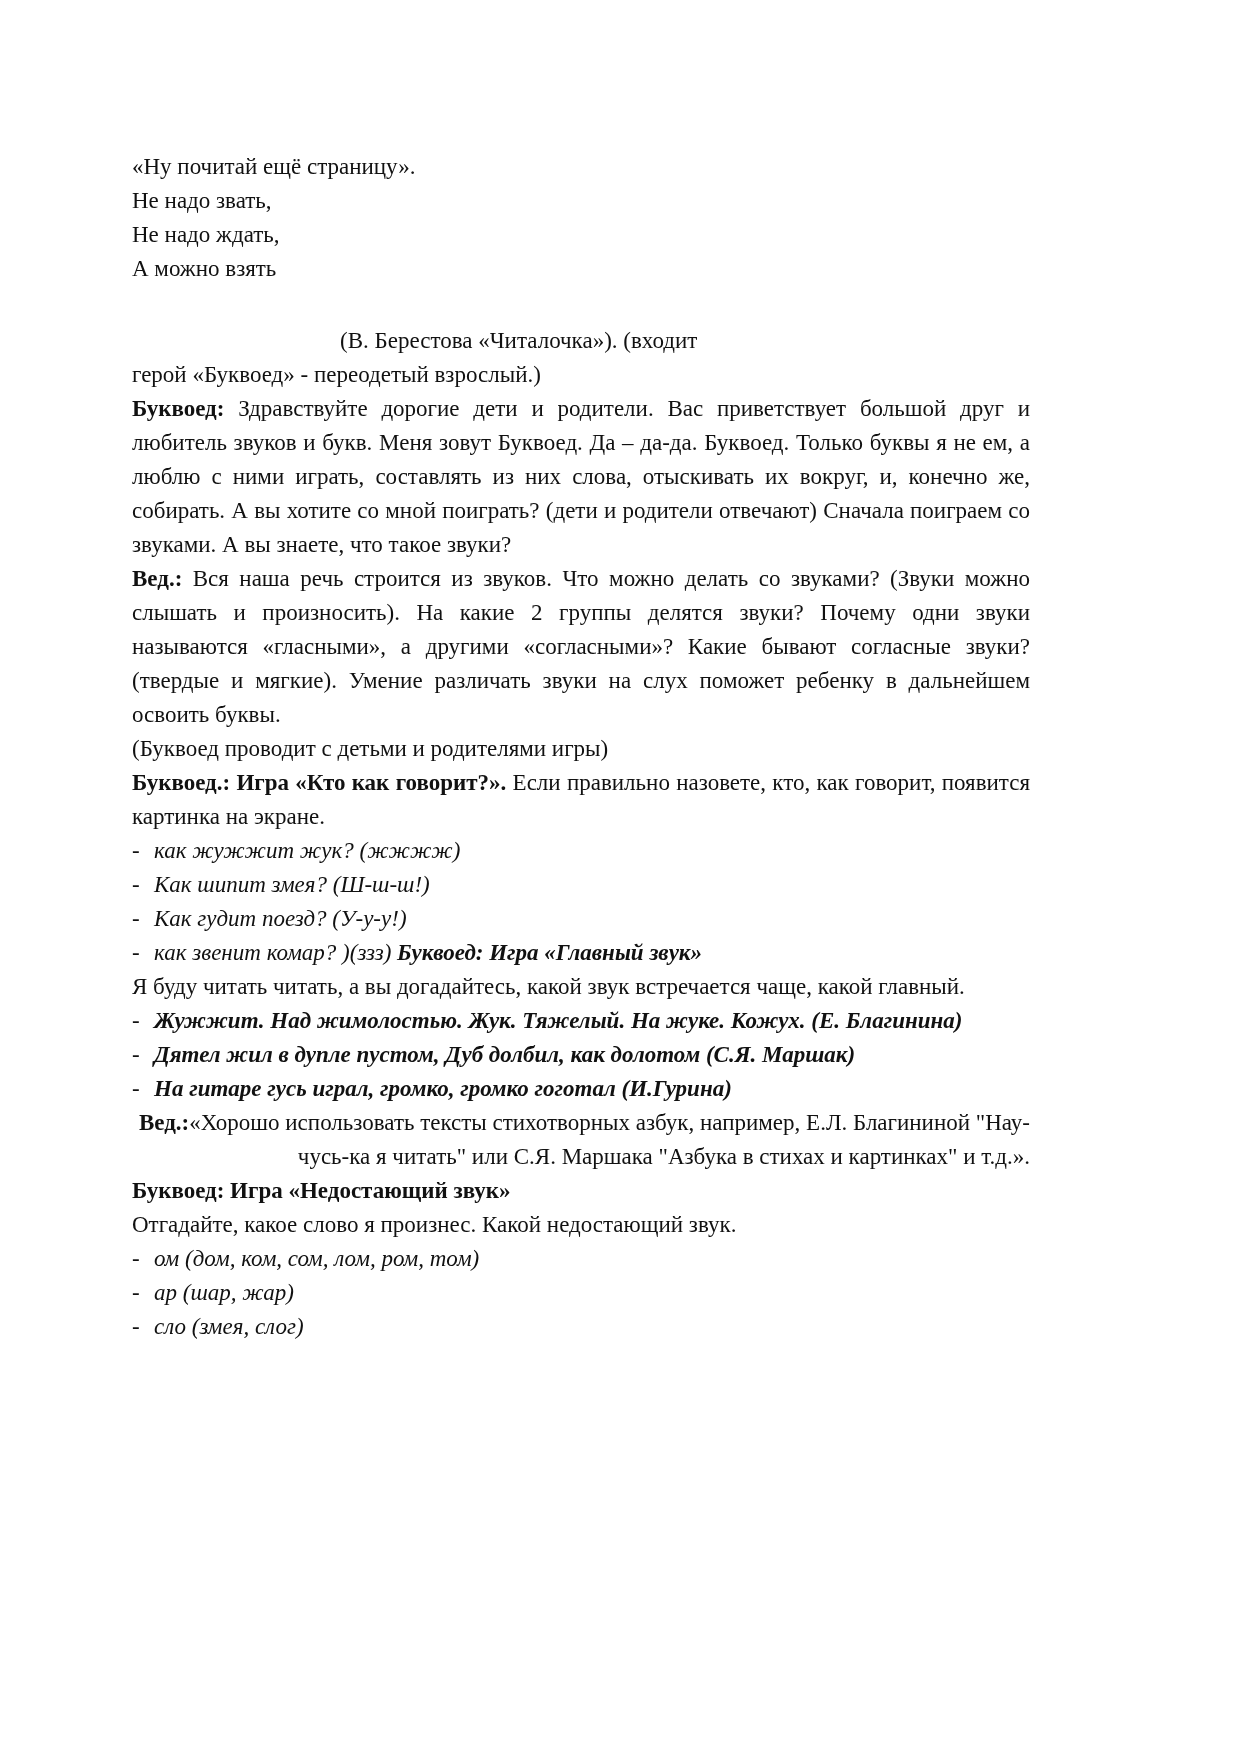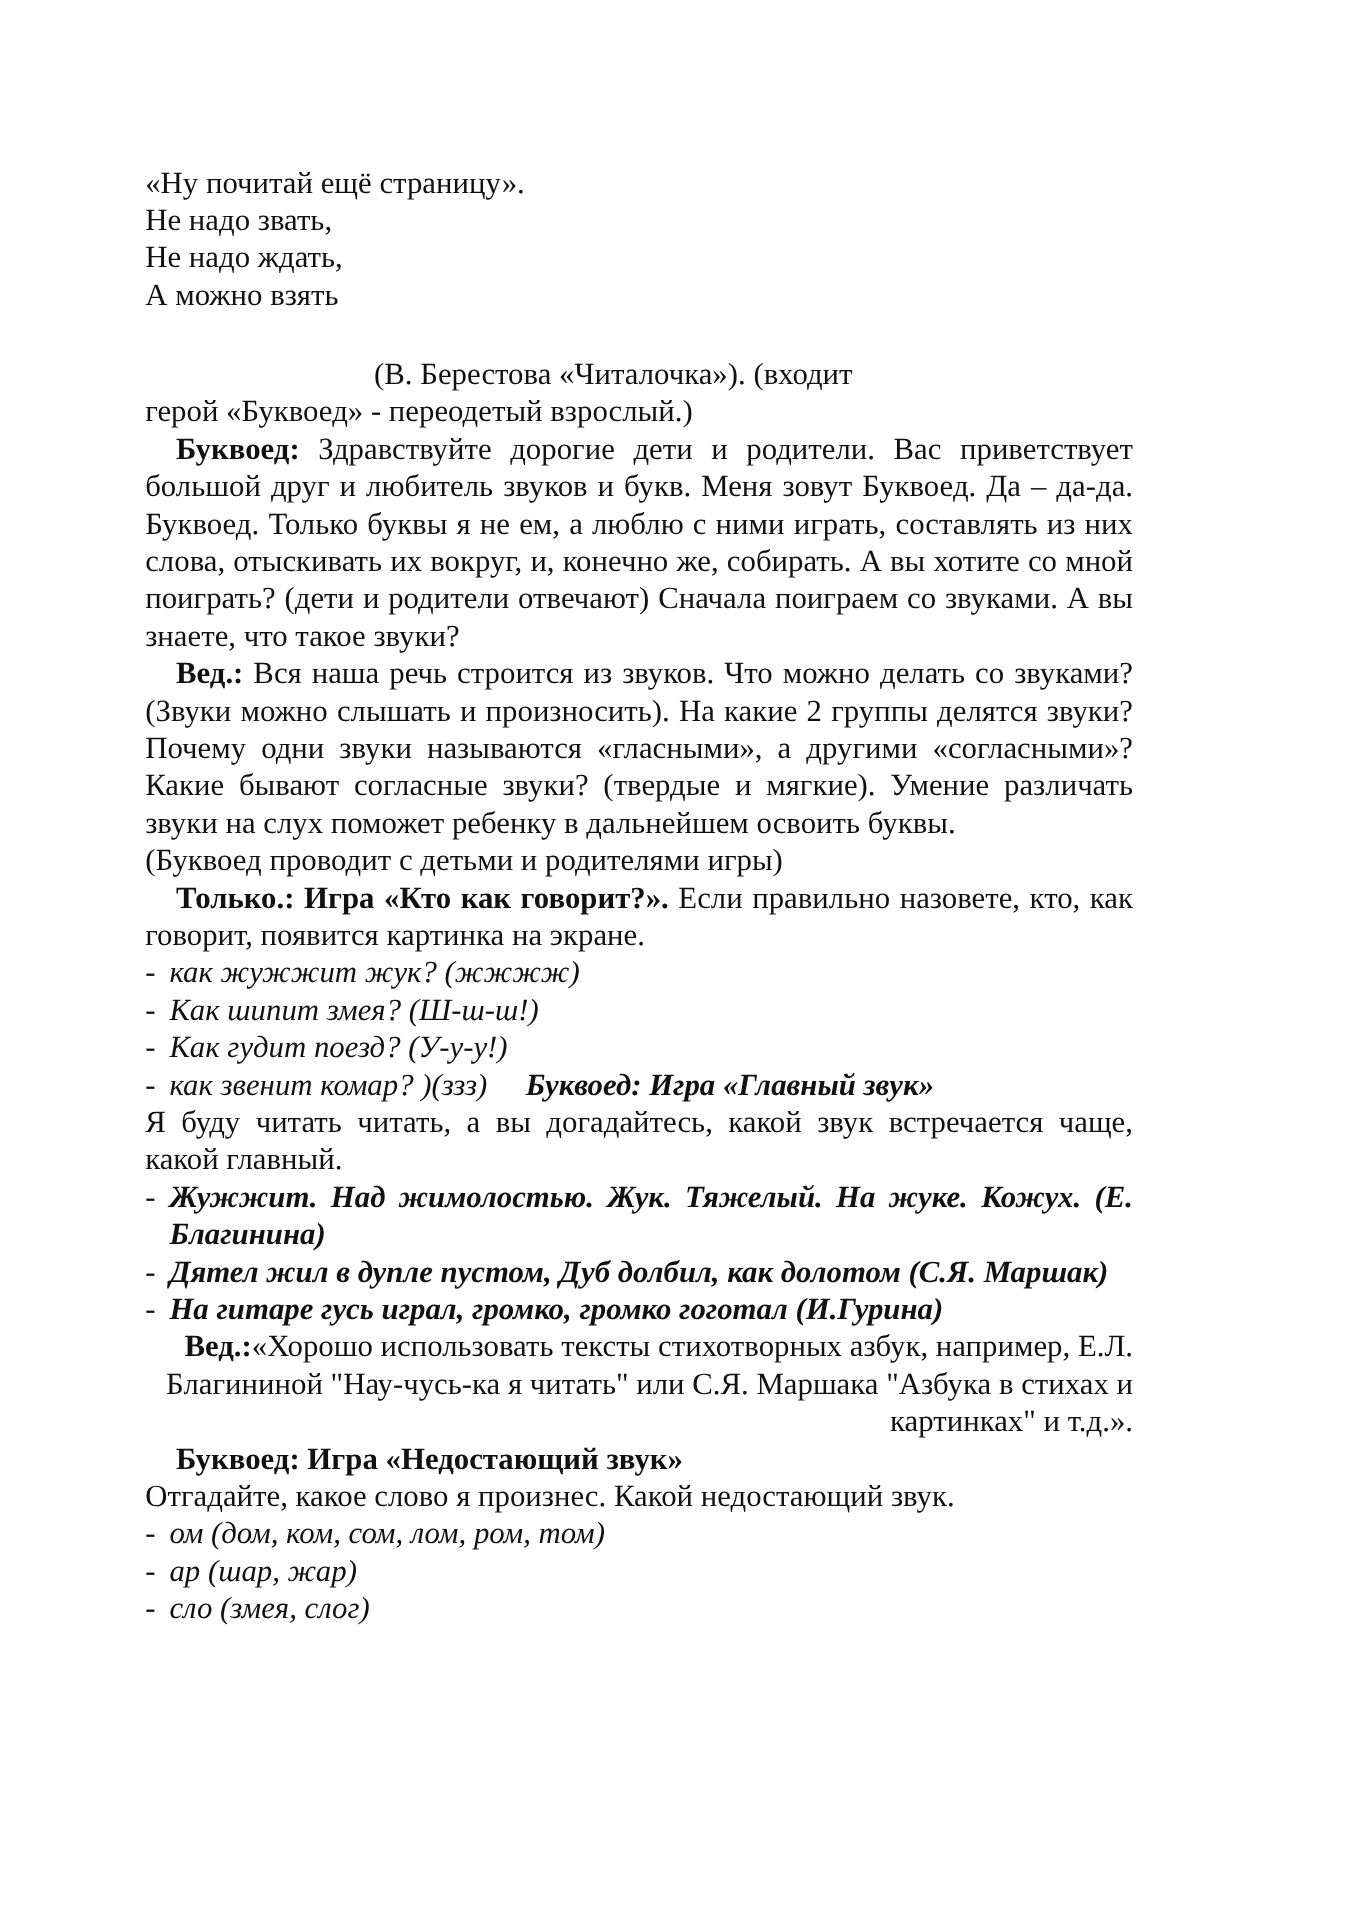--- a/index.html
+++ b/index.html
@@ -13,30 +13,30 @@
       position: relative;
       overflow: hidden;
       font-family: "Liberation Serif", "DejaVu Serif", serif;
       color: #111111;
     }
     .page {
       position: absolute;
       left: 132px;
       top: 150px;
       width: 898px;
-      font-size: 28px;
+      font-size: 23px;
       line-height: 34px;
     }
     .line { display: block; white-space: nowrap; }
     .para {
       display: block;
       text-align: justify;
       margin: 0;
     }
-    .b { font-weight: bold; margin-left: 28px; }
+    .b { font-weight: bold; }
     .indent-attr { padding-left: 208px; margin-top: 38px; }
     .item {
       display: flex;
       align-items: baseline;
       margin: 0;
     }
     .item .dash {
       width: 22px;
       flex: 0 0 22px;
     }
@@ -65,21 +65,21 @@
     <span class="b">Буквоед:</span><span> Здравствуйте дорогие дети и родители. Вас приветствует большой друг и любитель звуков и букв. Меня зовут Буквоед. Да – да-да. Буквоед. Только буквы я не ем, а люблю с ними играть, составлять из них слова, отыскивать их вокруг, и, конечно же, собирать. А вы хотите со мной поиграть? (дети и родители отвечают) Сначала поиграем со звуками. А вы знаете, что такое звуки?</span>
   </p>
 
   <p class="para">
     <span class="b">Вед.:</span><span> Вся наша речь строится из звуков. Что можно делать со звуками? (Звуки можно слышать и произносить). На какие 2 группы делятся звуки? Почему одни звуки называются «гласными», а другими «согласными»? Какие бывают согласные звуки? (твердые и мягкие). Умение различать звуки на слух поможет ребенку в дальнейшем освоить буквы.</span>
   </p>
 
   <span class="line">(Буквоед проводит с детьми и родителями игры)</span>
 
   <p class="para">
-    <span class="b">Только.: Игра «Кто как говорит?».</span><span> Если правильно назовете, кто, как говорит, появится картинка на экране.</span>
+    <span class="b">Буквоед.: Игра «Кто как говорит?».</span><span> Если правильно назовете, кто, как говорит, появится картинка на экране.</span>
   </p>
   <div class="item">
     <span class="dash">-</span>
     <span class="txt">как жужжит жук? (жжжж)</span>
   </div>
   <div class="item">
     <span class="dash">-</span>
     <span class="txt">Как шипит змея? (Ш-ш-ш!)</span>
   </div>
   <div class="item">

